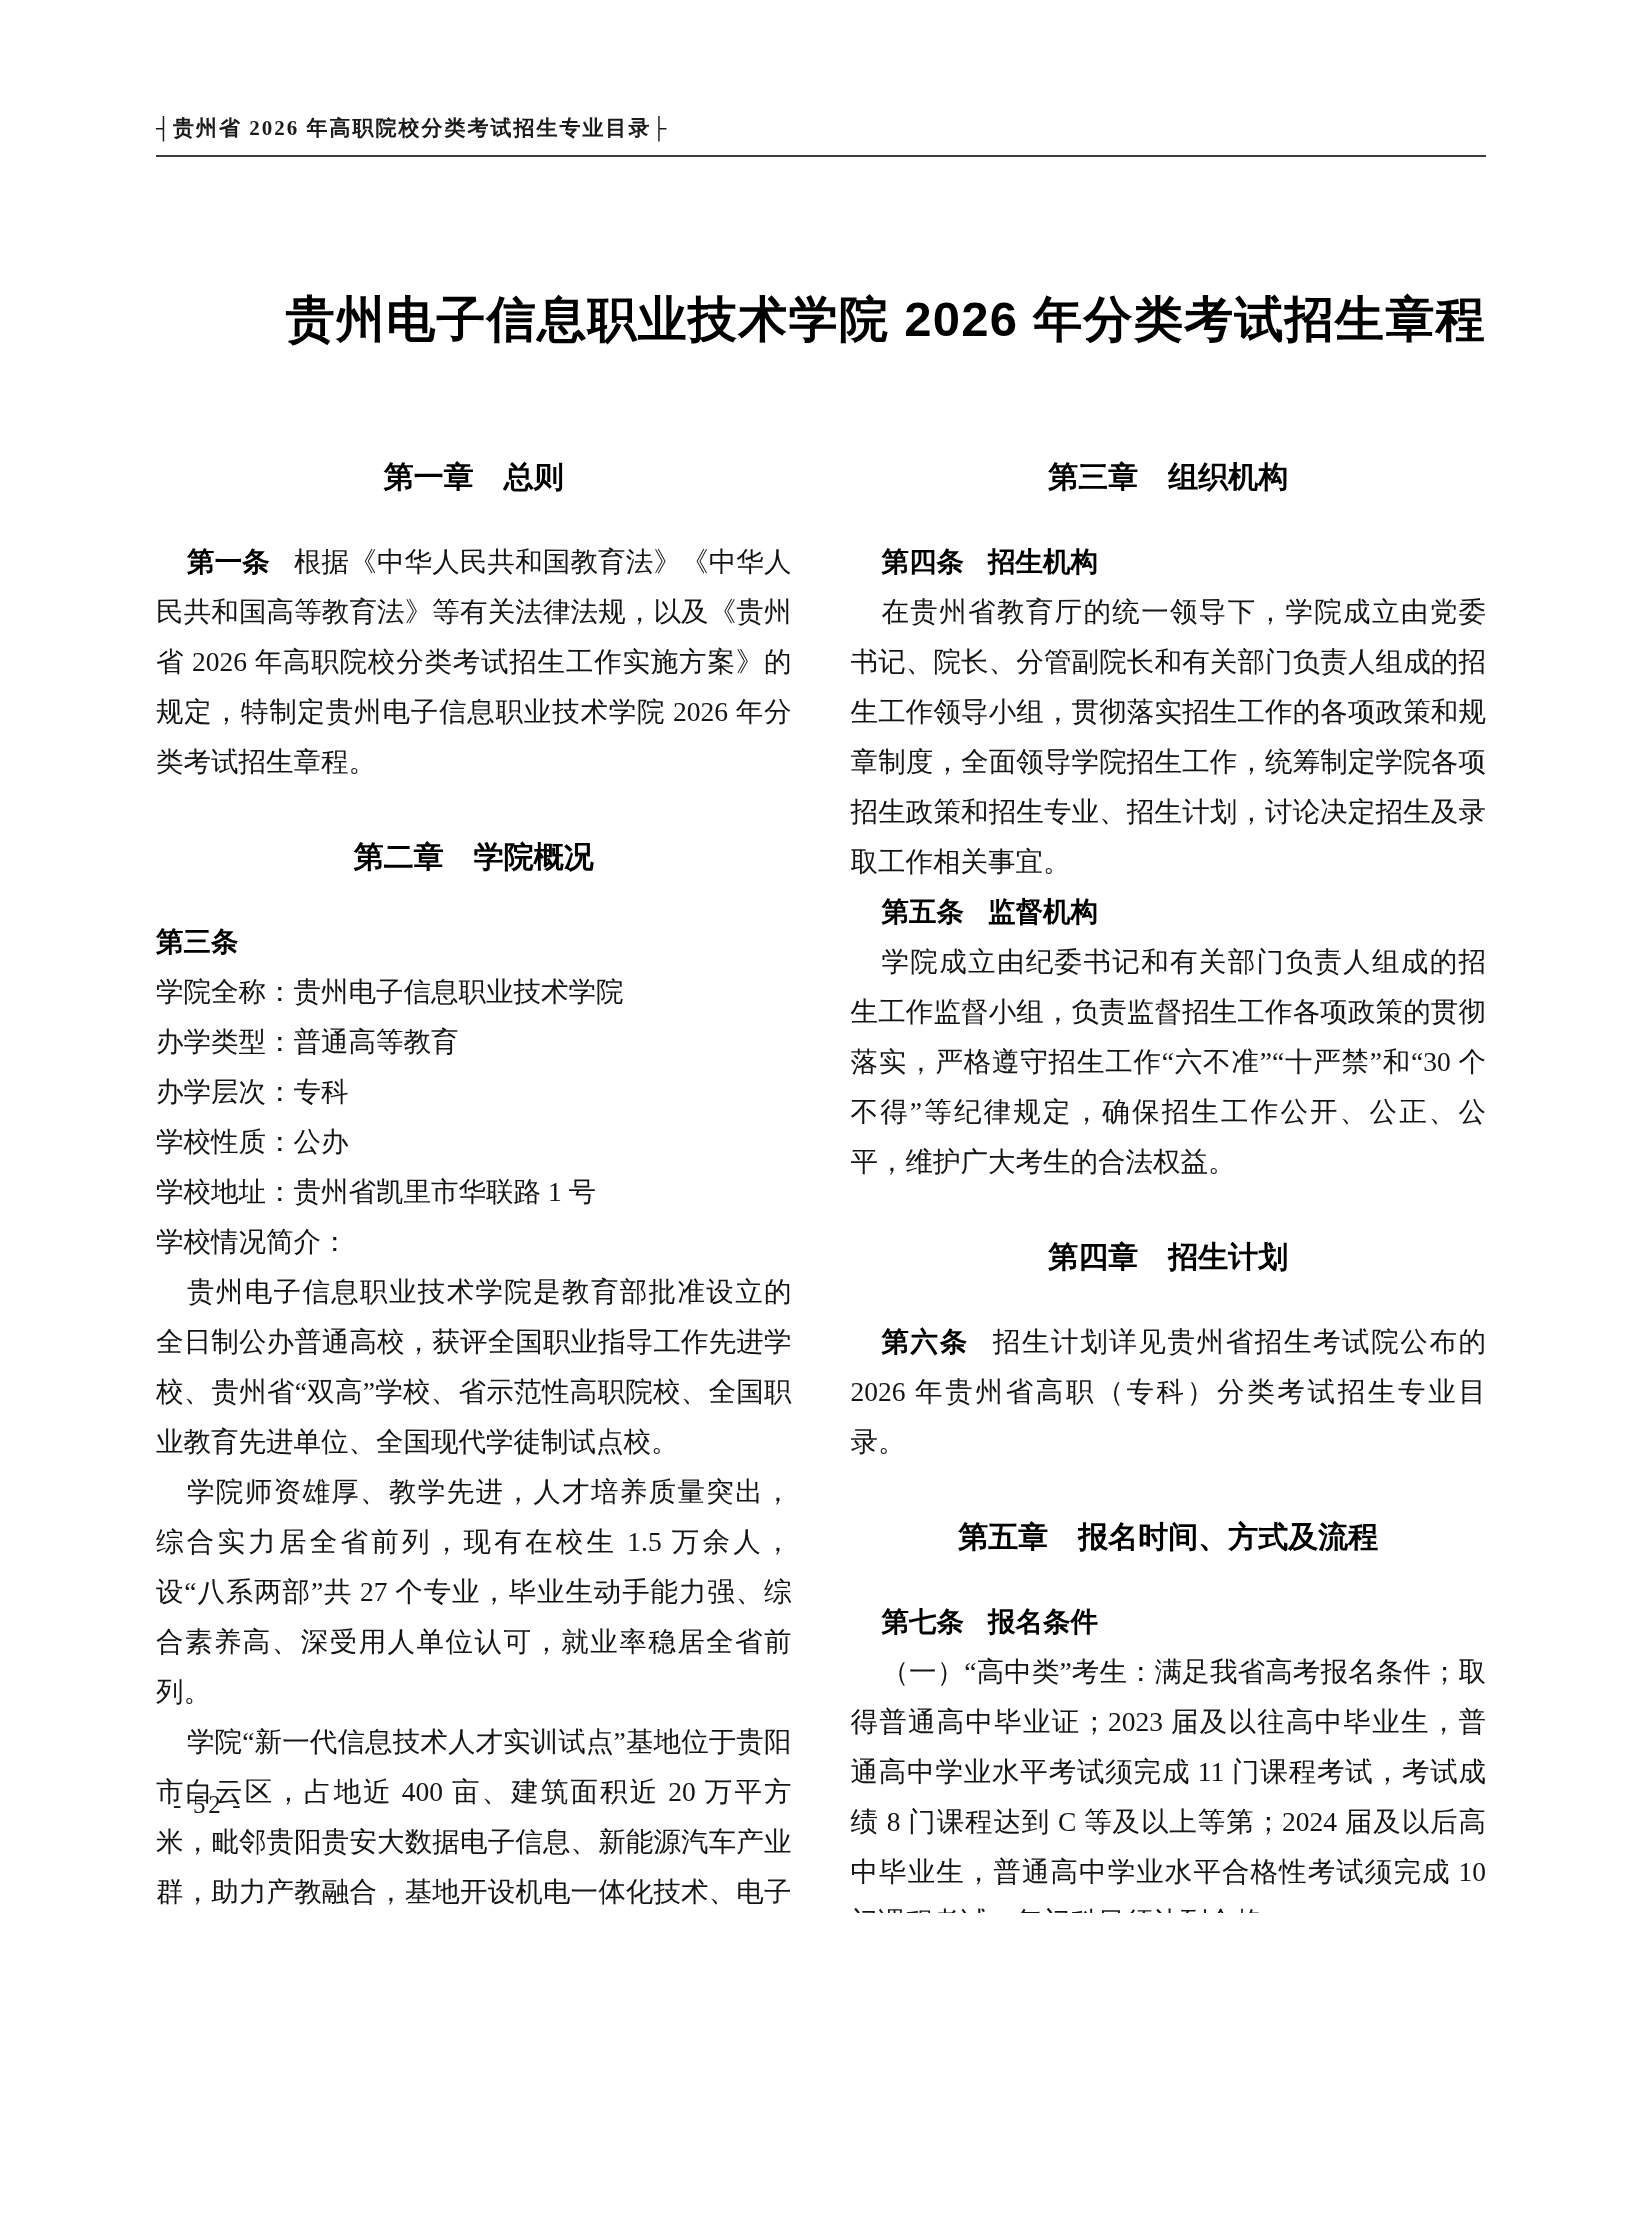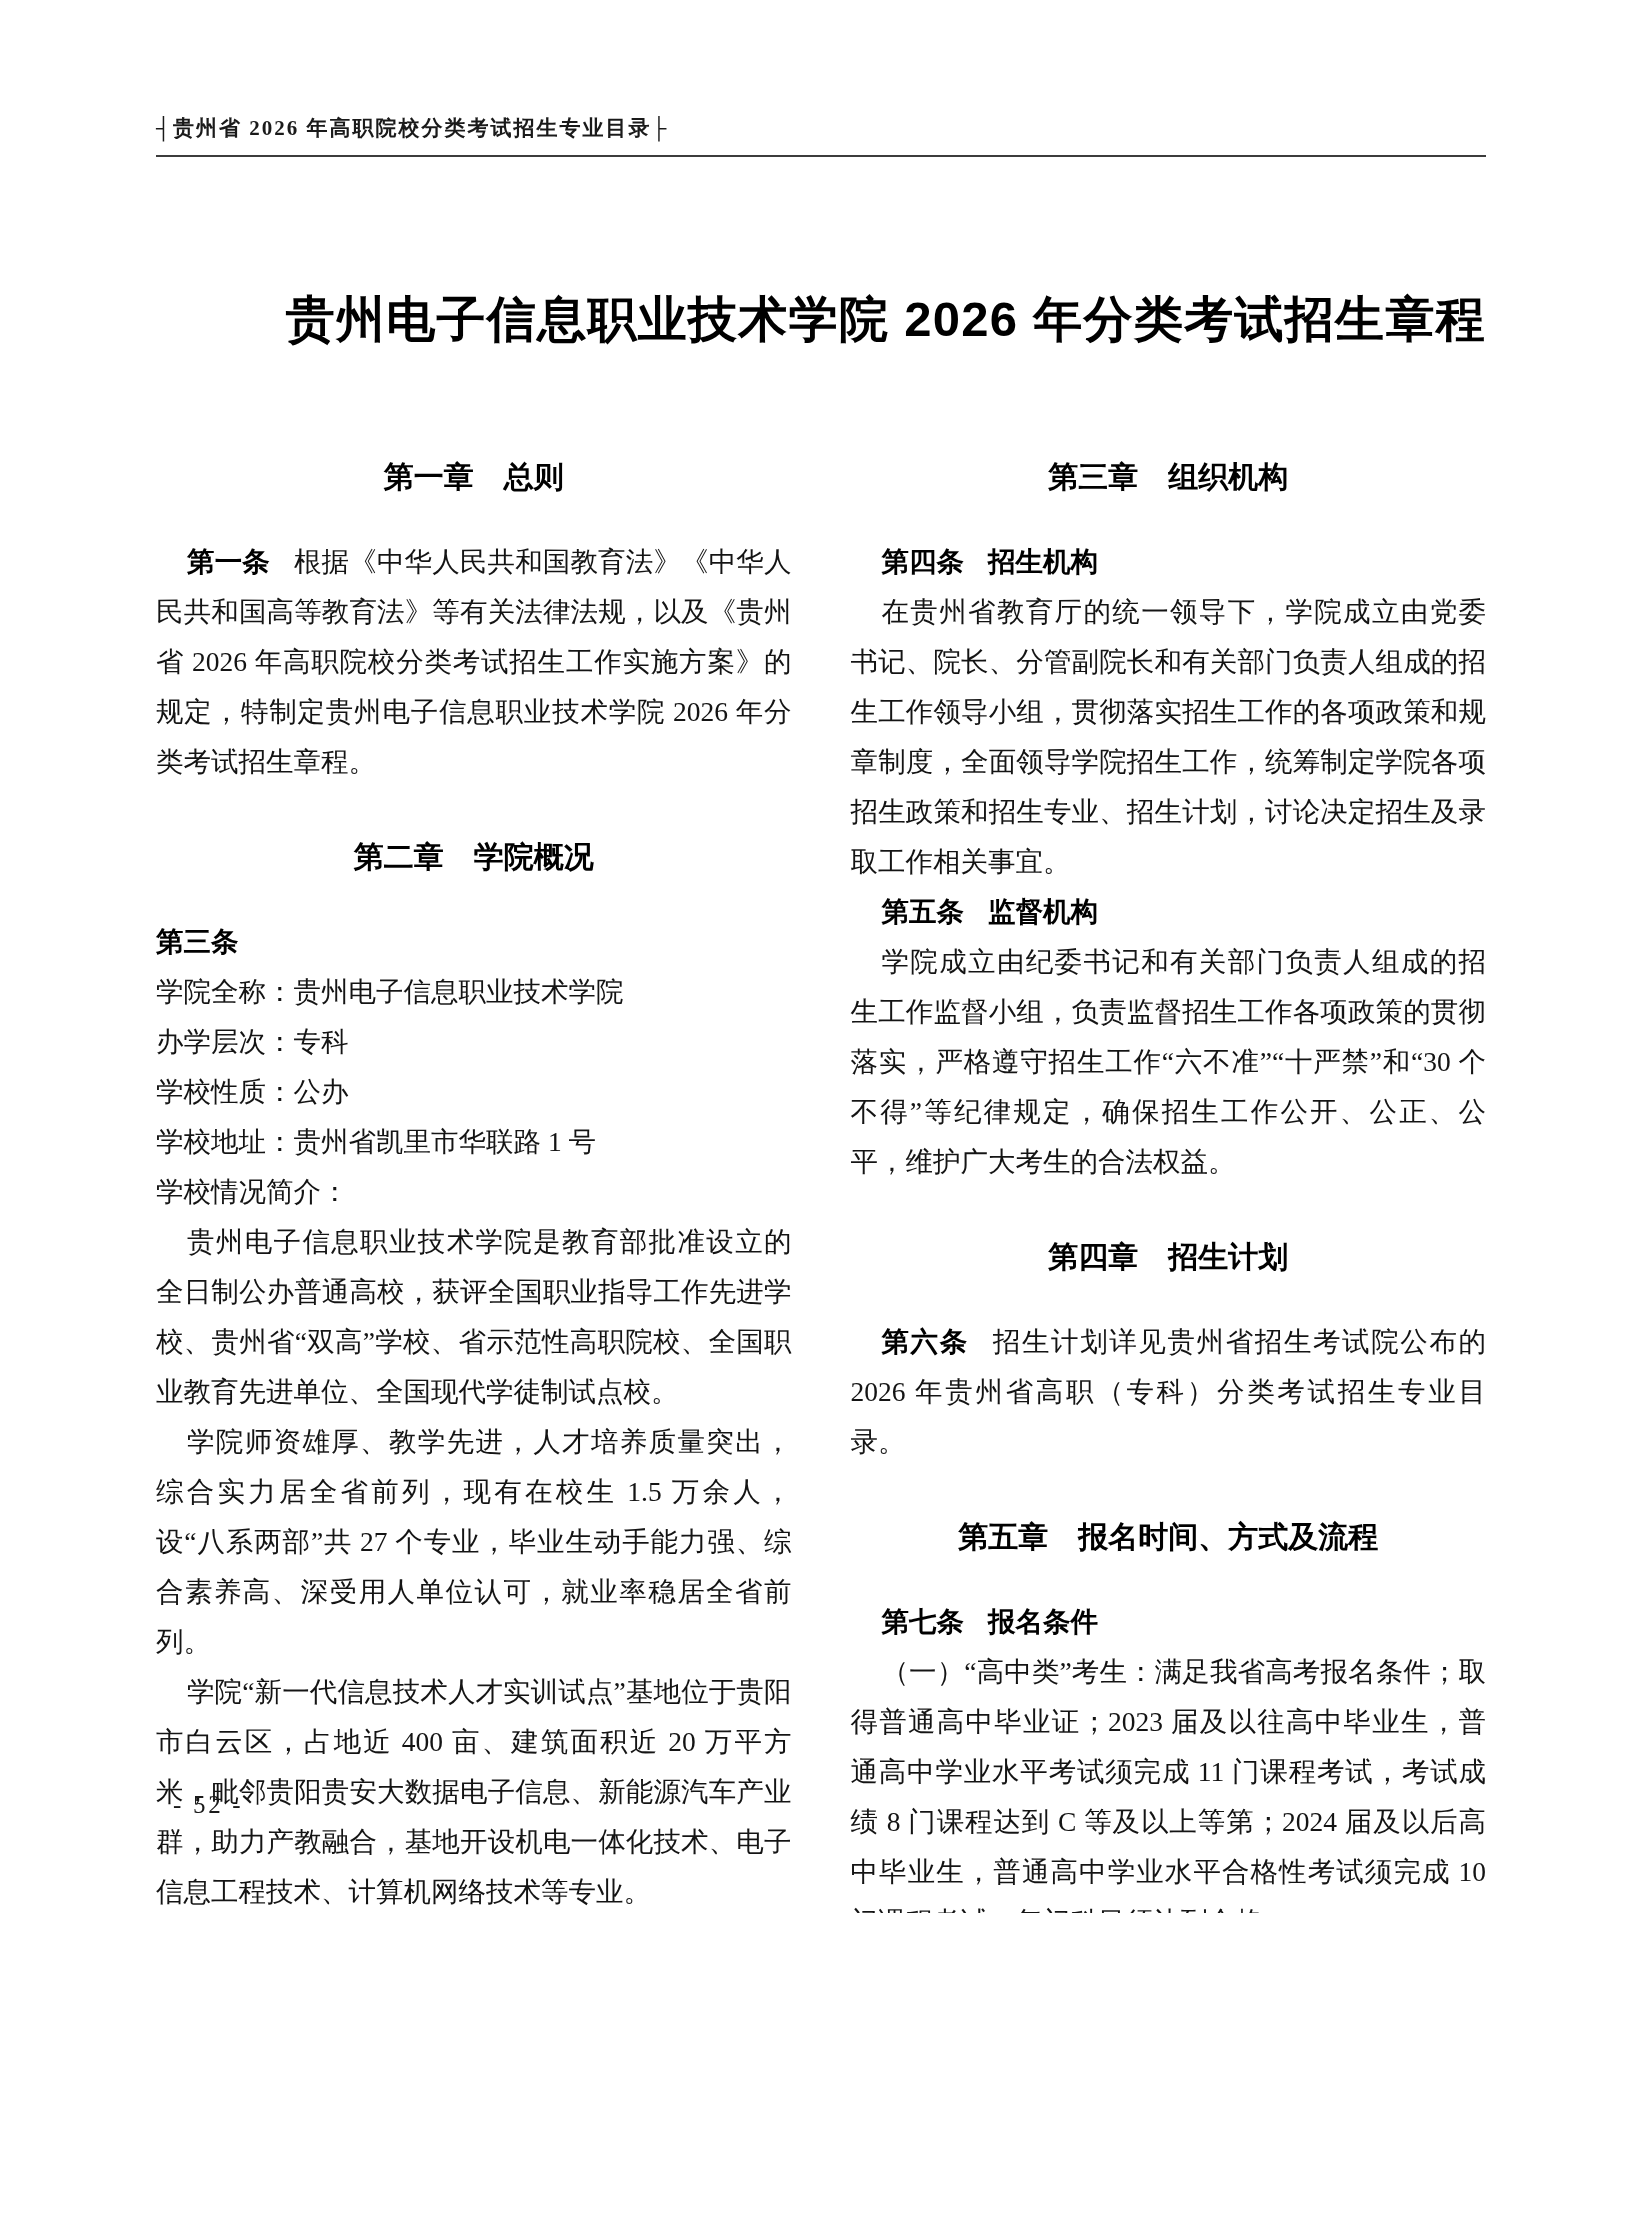--- a/index.html
+++ b/index.html
@@ -100,20 +100,21 @@
         <h2 class="chapter">第一章　总则</h2>
 
         <p class="para indent"><span class="hei label">第一条</span><span>根据《中华人民共和国教育法》《中华人民共和国高等教育法》等有关法律法规，以及《贵州省 2026 年高职院校分类考试招生工作实施方案》的规定，特制定贵州电子信息职业技术学院 2026 年分类考试招生章程。</span></p>
 
 
         <h2 class="chapter">第二章　学院概况</h2>
 
         <p class="para"><span class="hei">第三条</span></p>
 
         <p class="para info-line">学院全称：贵州电子信息职业技术学院</p>
+        <p class="para info-line">办学类型：普通高等教育</p>
         <p class="para info-line">办学层次：专科</p>
         <p class="para info-line">学校性质：公办</p>
         <p class="para info-line">学校地址：贵州省凯里市华联路 1 号</p>
         <p class="para info-line">学校情况简介：</p>
 
         <p class="para indent">贵州电子信息职业技术学院是教育部批准设立的全日制公办普通高校，获评全国职业指导工作先进学校、贵州省“双高”学校、省示范性高职院校、全国职业教育先进单位、全国现代学徒制试点校。</p>
         <p class="para indent">学院师资雄厚、教学先进，人才培养质量突出，综合实力居全省前列，现有在校生 1.5 万余人，设“八系两部”共 27 个专业，毕业生动手能力强、综合素养高、深受用人单位认可，就业率稳居全省前列。</p>
         <p class="para indent">学院“新一代信息技术人才实训试点”基地位于贵阳市白云区，占地近 400 亩、建筑面积近 20 万平方米，毗邻贵阳贵安大数据电子信息、新能源汽车产业群，助力产教融合，基地开设机电一体化技术、电子信息工程技术、计算机网络技术等专业。</p>
       </div>
 

